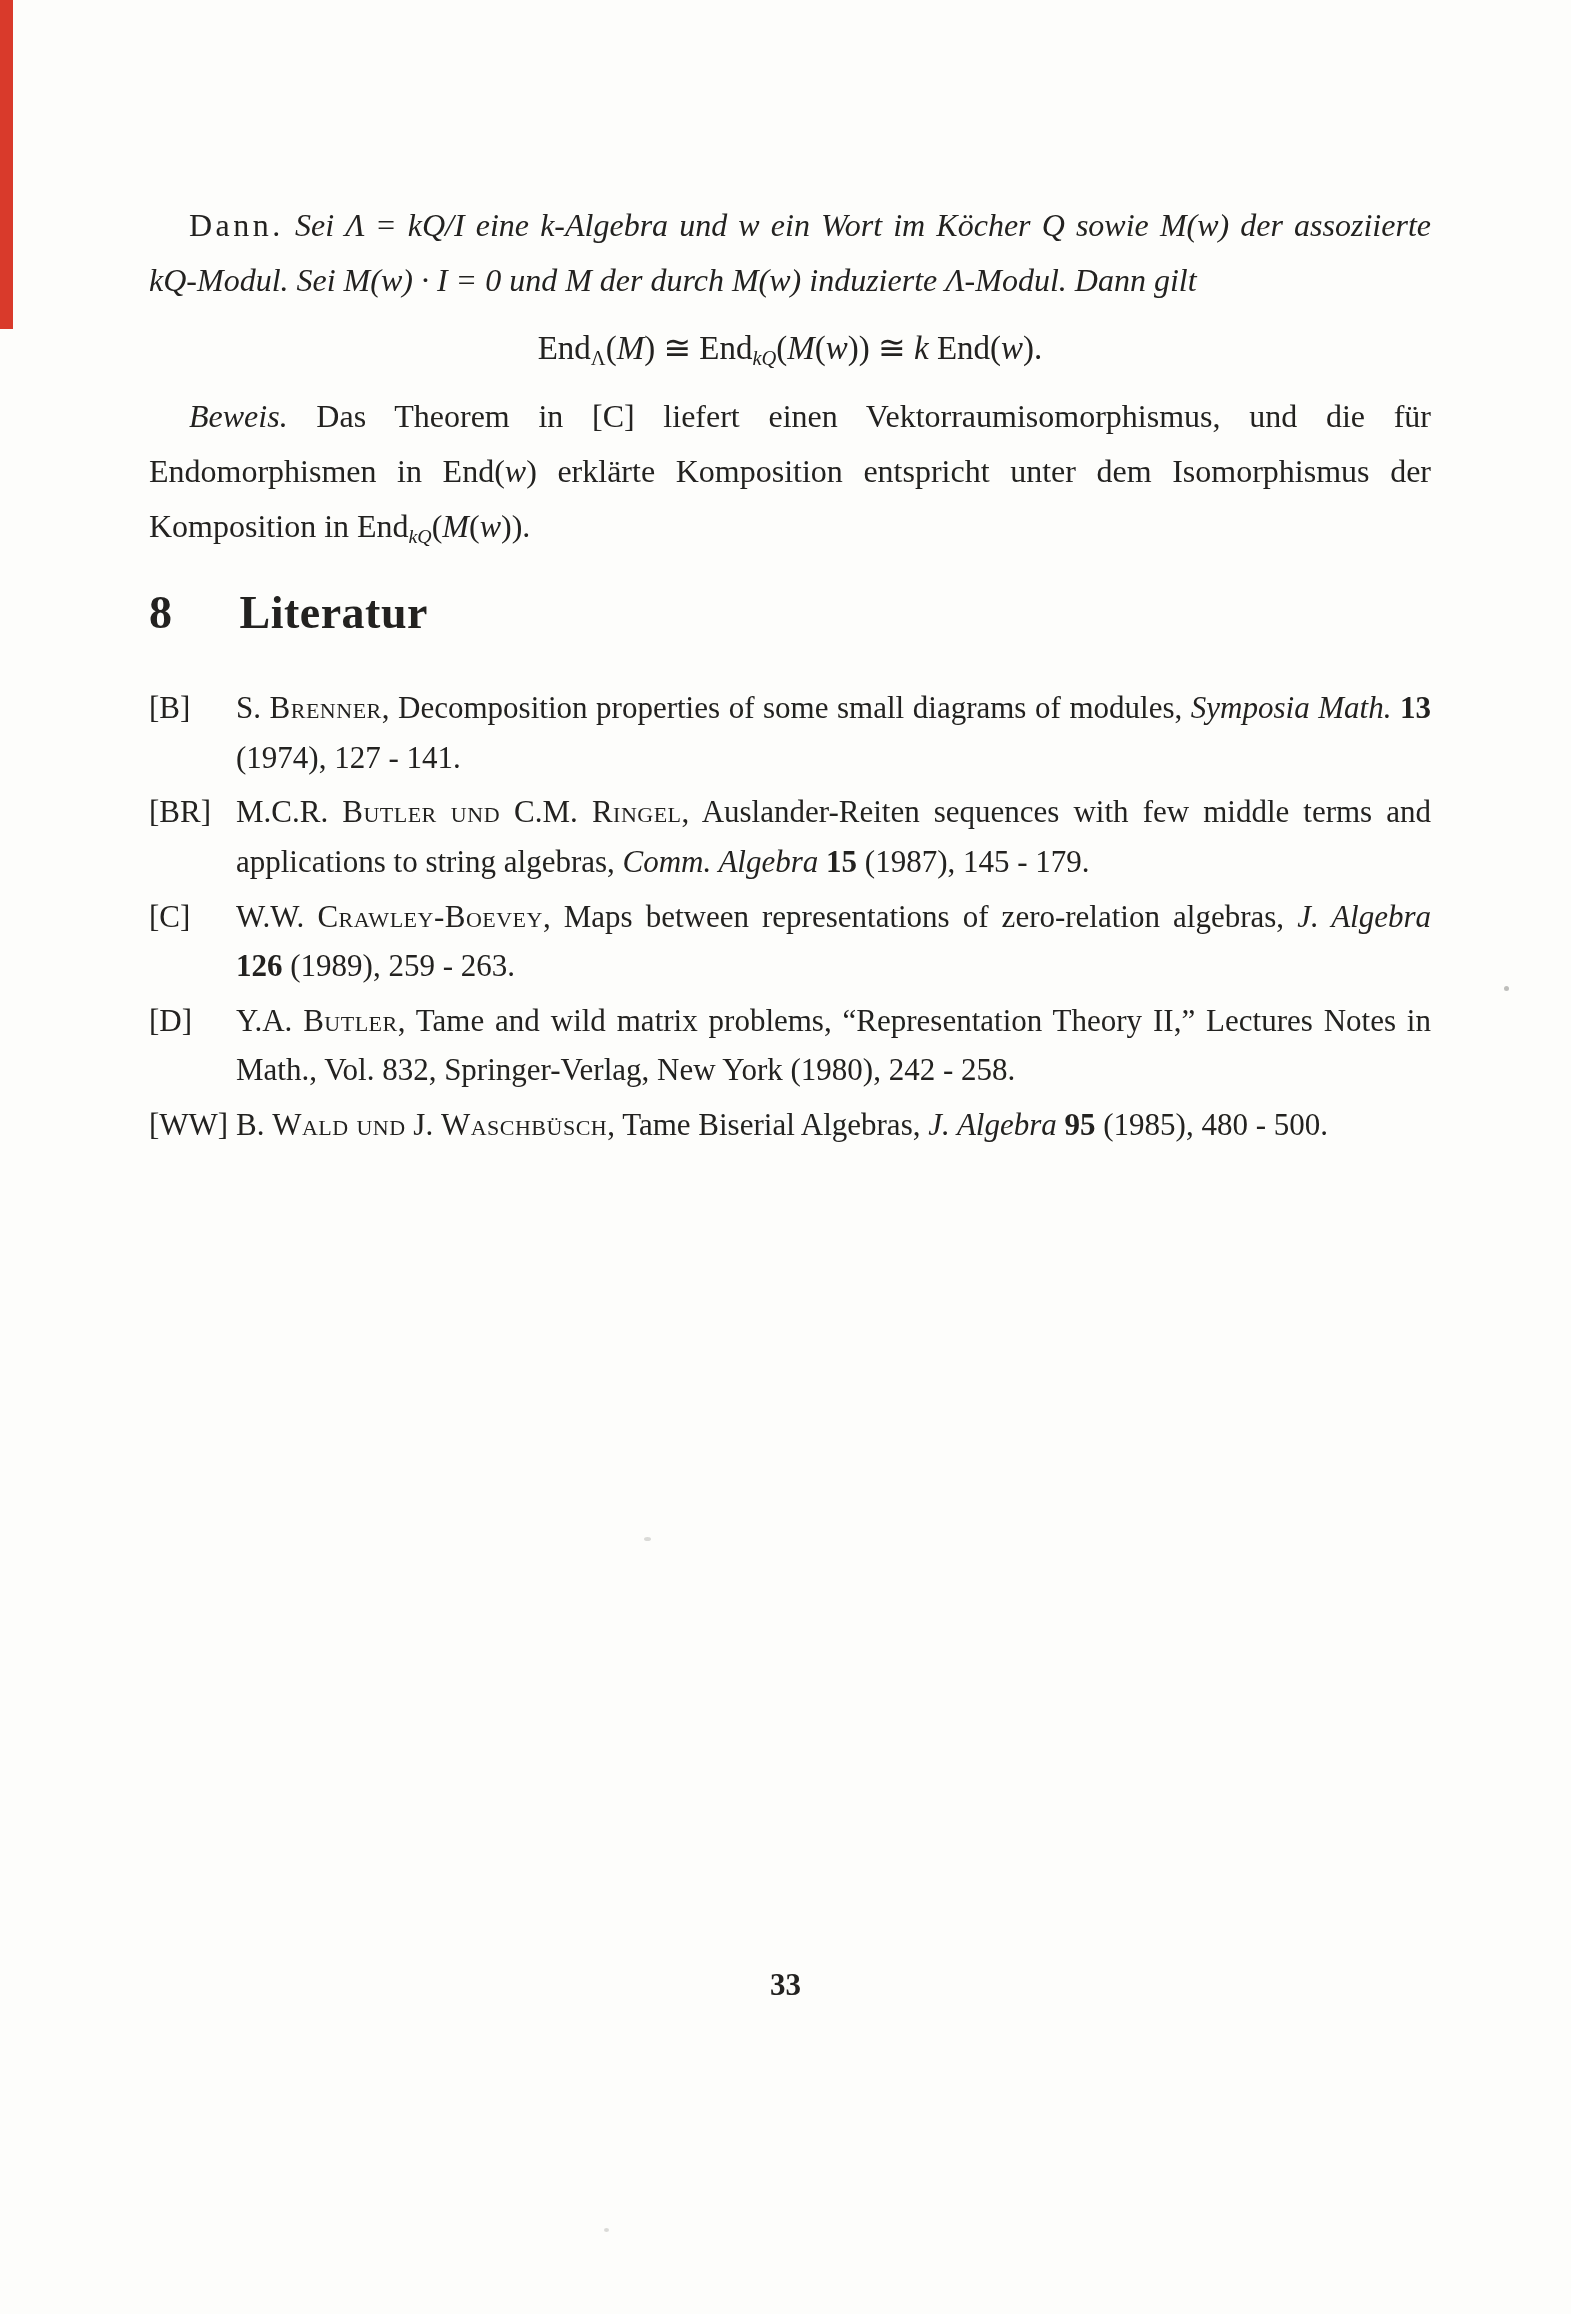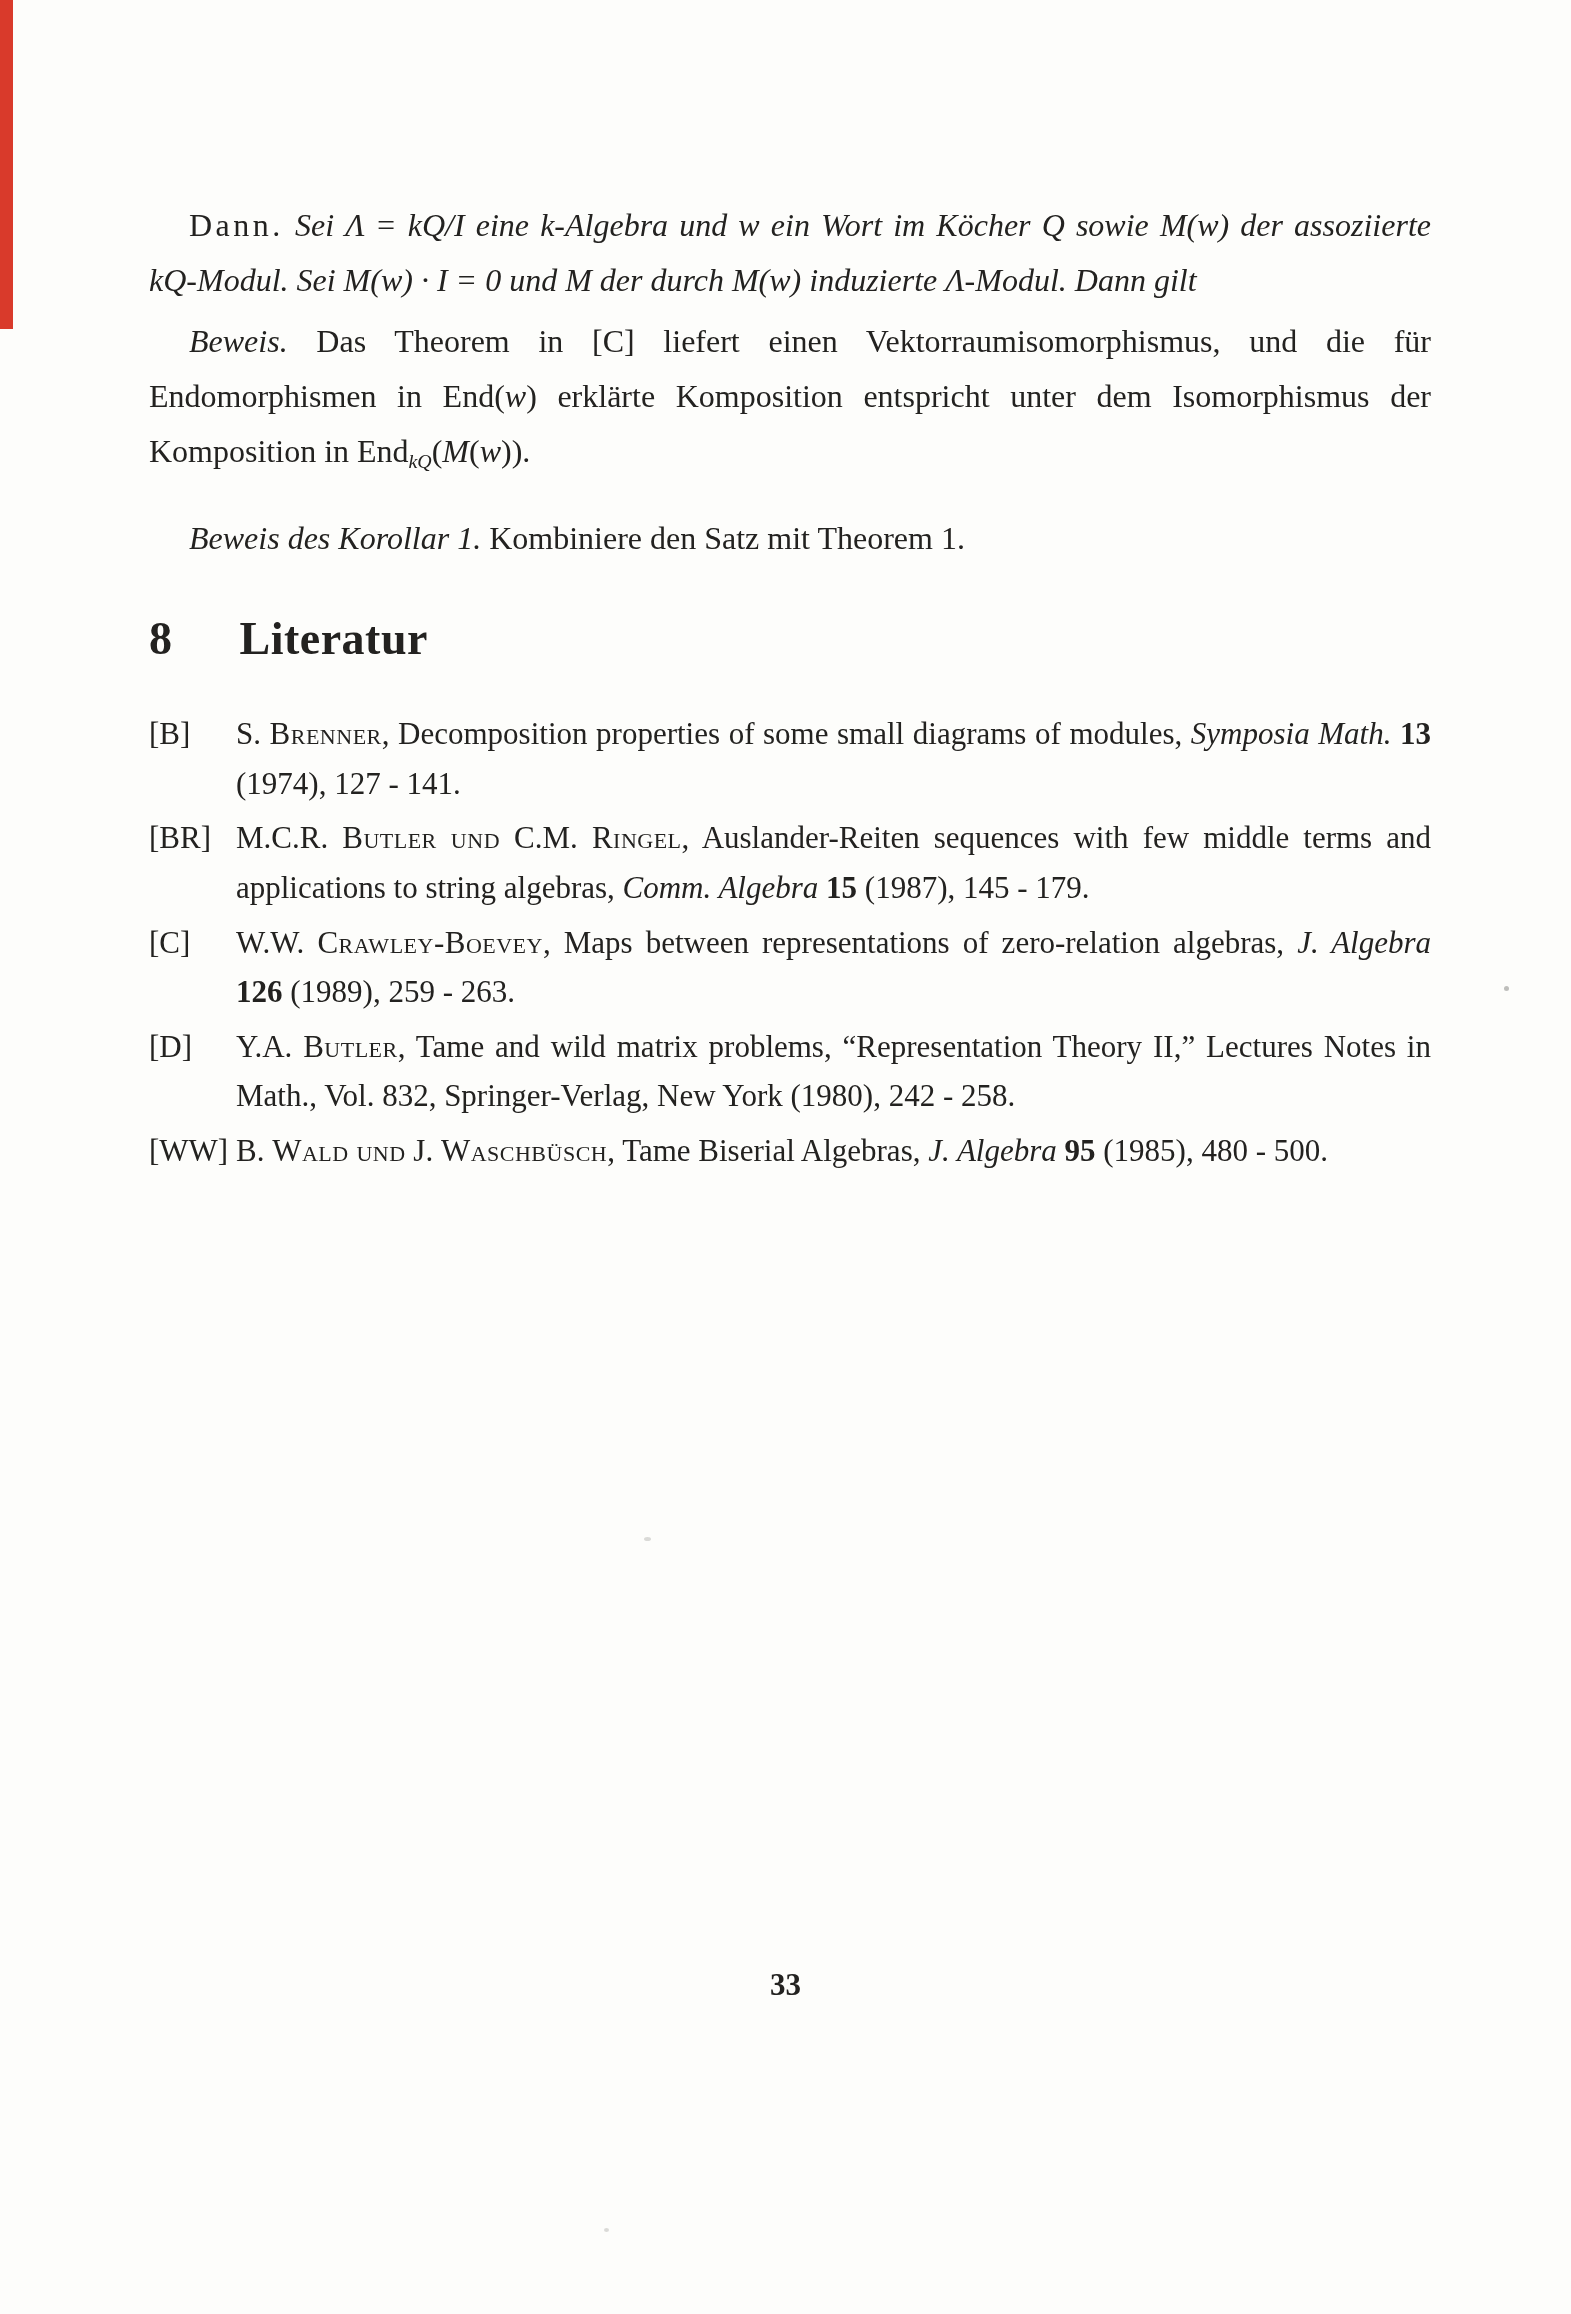--- a/index.html
+++ b/index.html
@@ -109,24 +109,24 @@
 <body>
 
 <div class="page">
 
   <div class="red-strip"></div>
 
   <div class="content">
 
     <p class="para theorem-para"><span class="sp">Dann.</span><span> </span><span class="it">Sei Λ = kQ/I eine k-Algebra und w ein Wort im Köcher Q sowie M(w) der assoziierte kQ-Modul. Sei M(w) · I = 0 und M der durch M(w) induzierte Λ-Modul. Dann gilt</span></p>
 
+    <div class="formula"><span>End</span><sub>Λ</sub><span>(</span><span class="it">M</span><span>) ≅ End</span><sub class="it">kQ</sub><span>(</span><span class="it">M</span><span>(</span><span class="it">w</span><span>)) ≅ </span><span class="it">k</span><span> End(</span><span class="it">w</span><span>).</span></div>
 
     <p class="para proof-para"><span class="it">Beweis.</span><span> Das Theorem in [C] liefert einen Vektorraumisomorphismus, und die für Endomorphismen in End(</span><span class="it">w</span><span>) erklärte Komposition entspricht unter dem Isomorphismus der Komposition in End</span><sub class="it">kQ</sub><span>(</span><span class="it">M</span><span>(</span><span class="it">w</span><span>)).</span></p>
 
-    <p class="para corollary-para"><span class="it">Beweis des Korollar 1.</span><span> Kombiniere den Satz mit Theorem 1.</span></p>
 
     <h2 class="heading">
       <span class="sec-num">8</span>
       <span class="sec-title">Literatur</span>
     </h2>
 
     <div class="refs">
 
       <div class="ref-row">
         <span class="ref-label">[B]</span>

